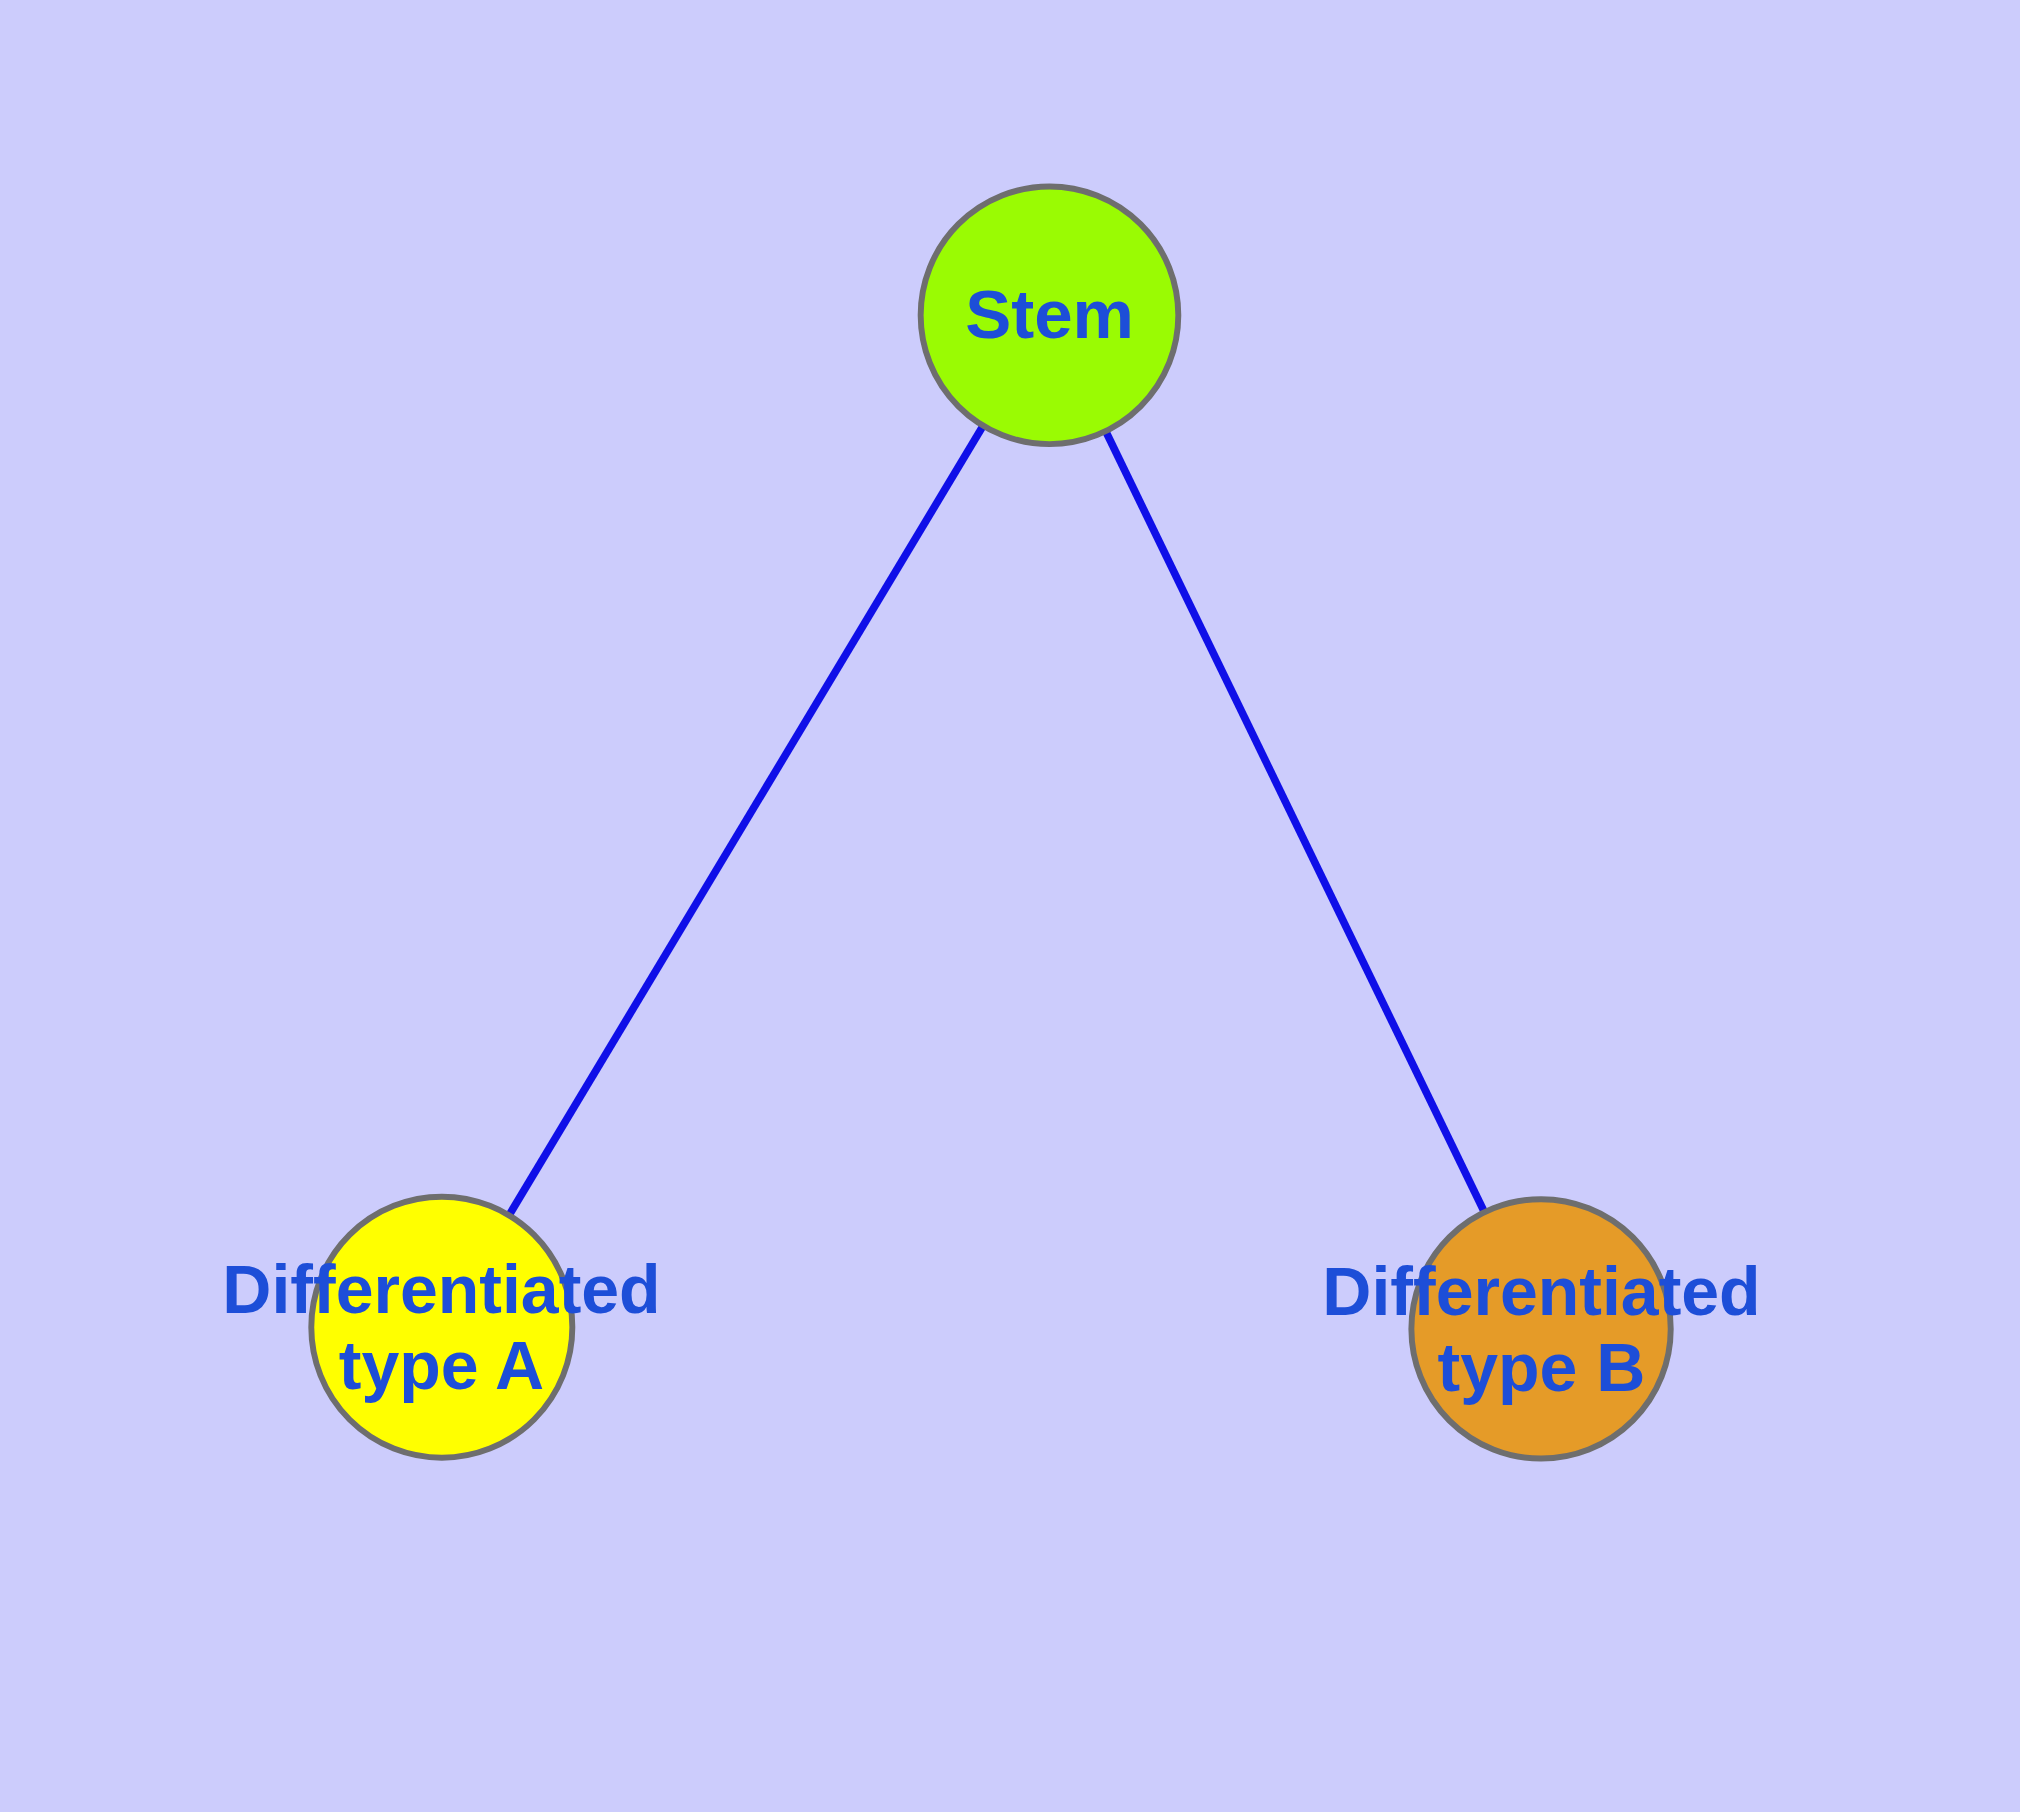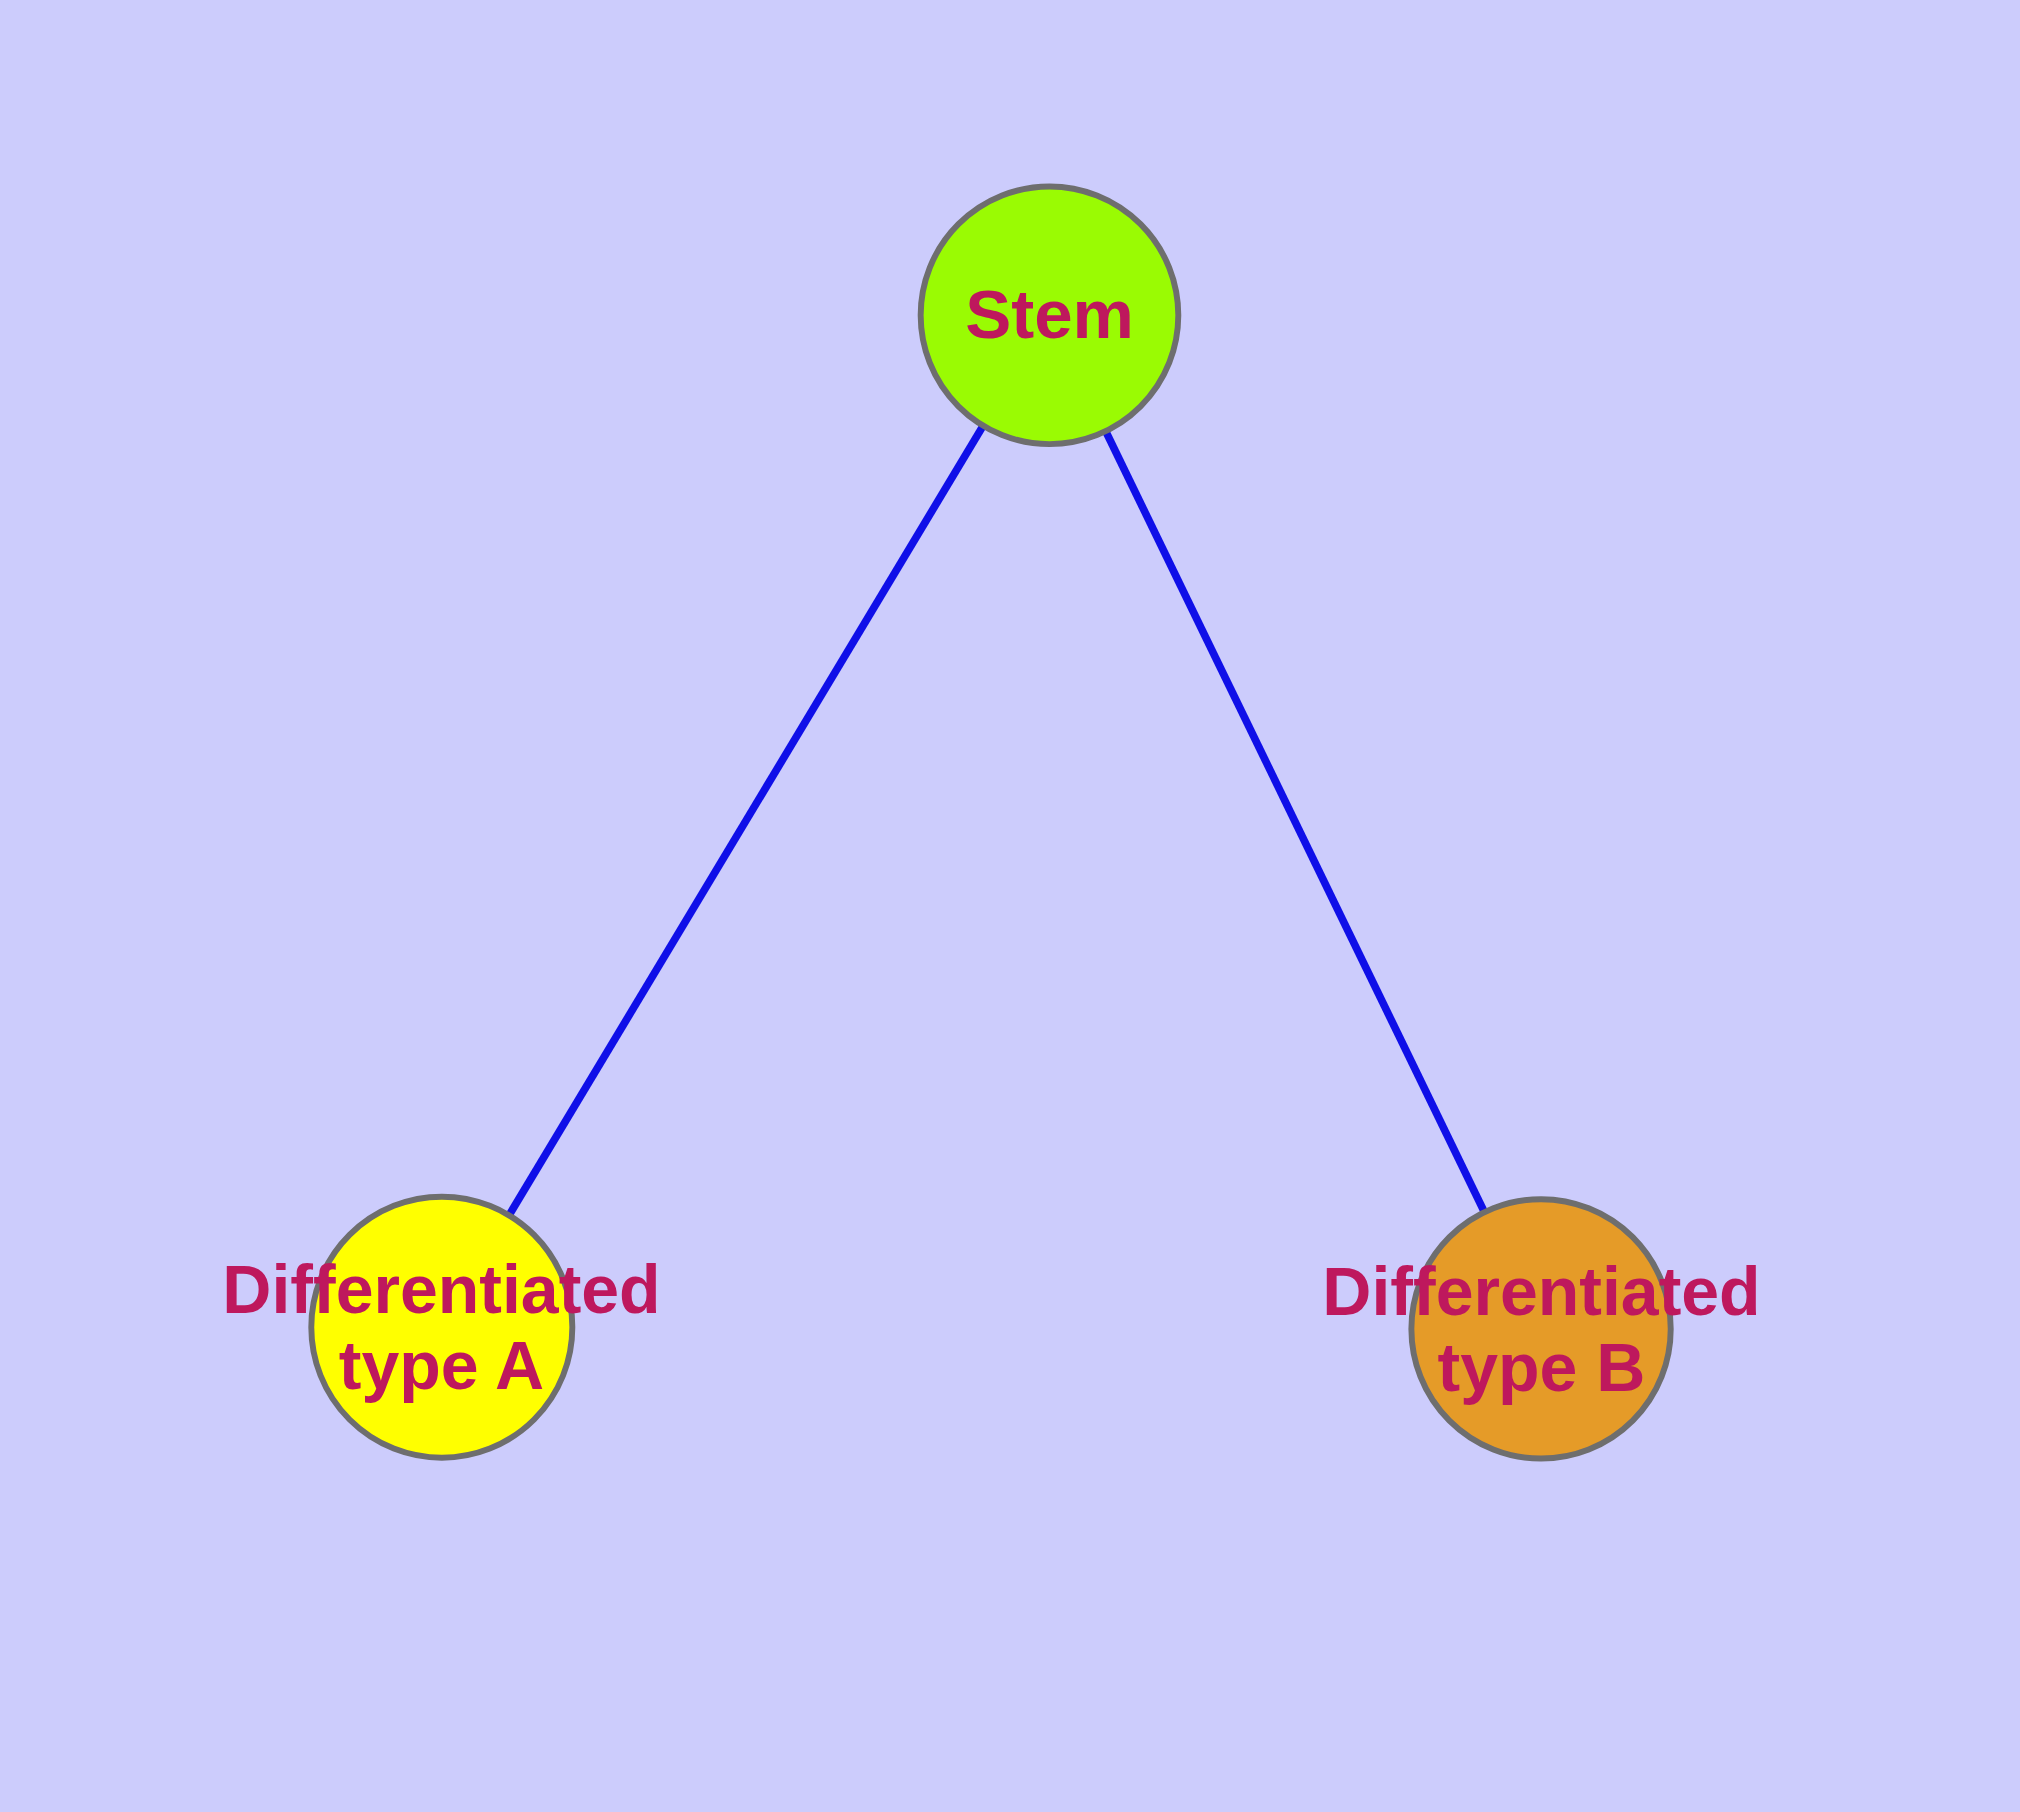--- a/index.html
+++ b/index.html
@@ -21,21 +21,21 @@
     top: 0;
     left: 0;
     width: 2021px;
     height: 1812px;
   }
   .node-label {
     position: absolute;
     text-align: center;
     font-family: "Liberation Sans", "DejaVu Sans", sans-serif;
     font-weight: bold;
-    color: #be185d;
+    color: #1d4ed8;
     white-space: pre;
     line-height: 1.12;
     pointer-events: none;
     -webkit-font-smoothing: antialiased;
   }
   .label-stem {
     font-size: 69px;
   }
   .label-diff {
     font-size: 68px;

